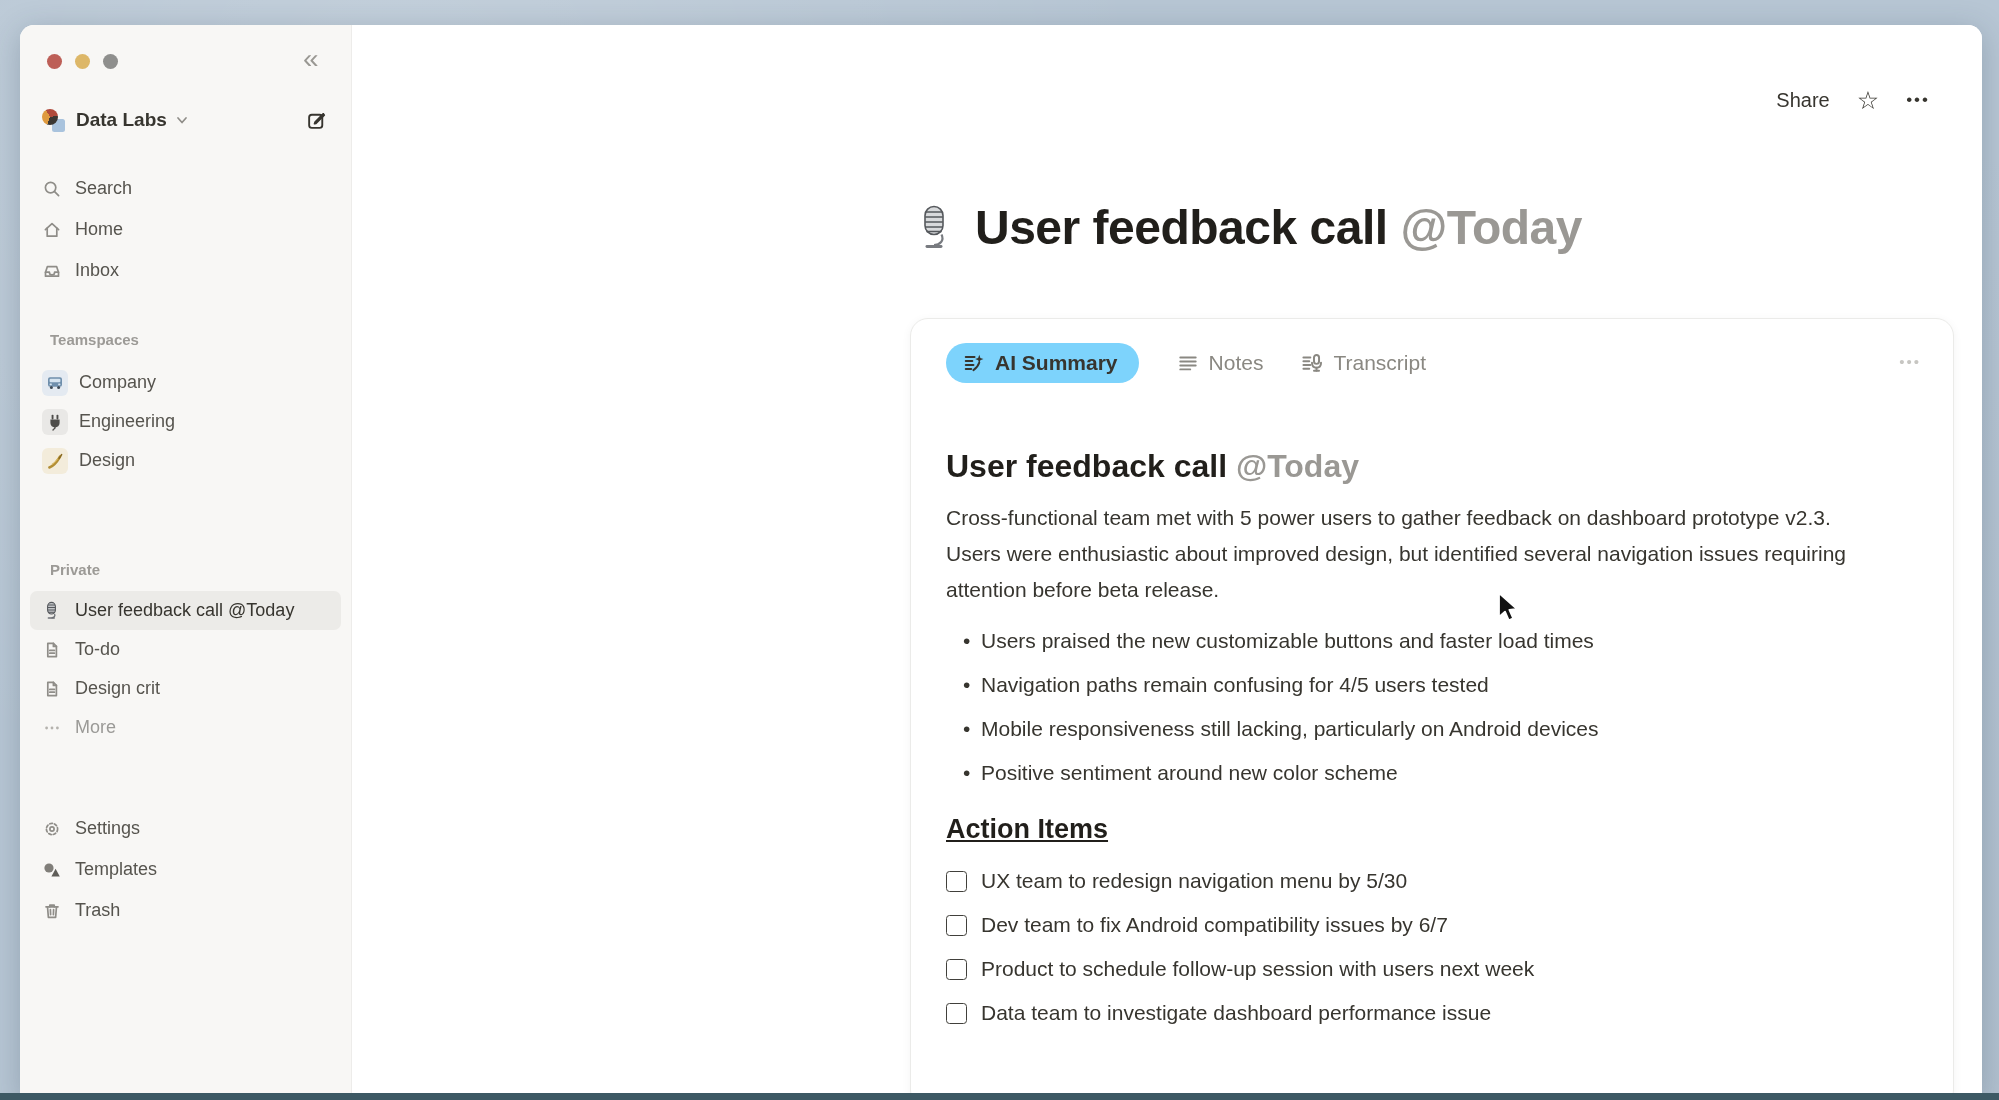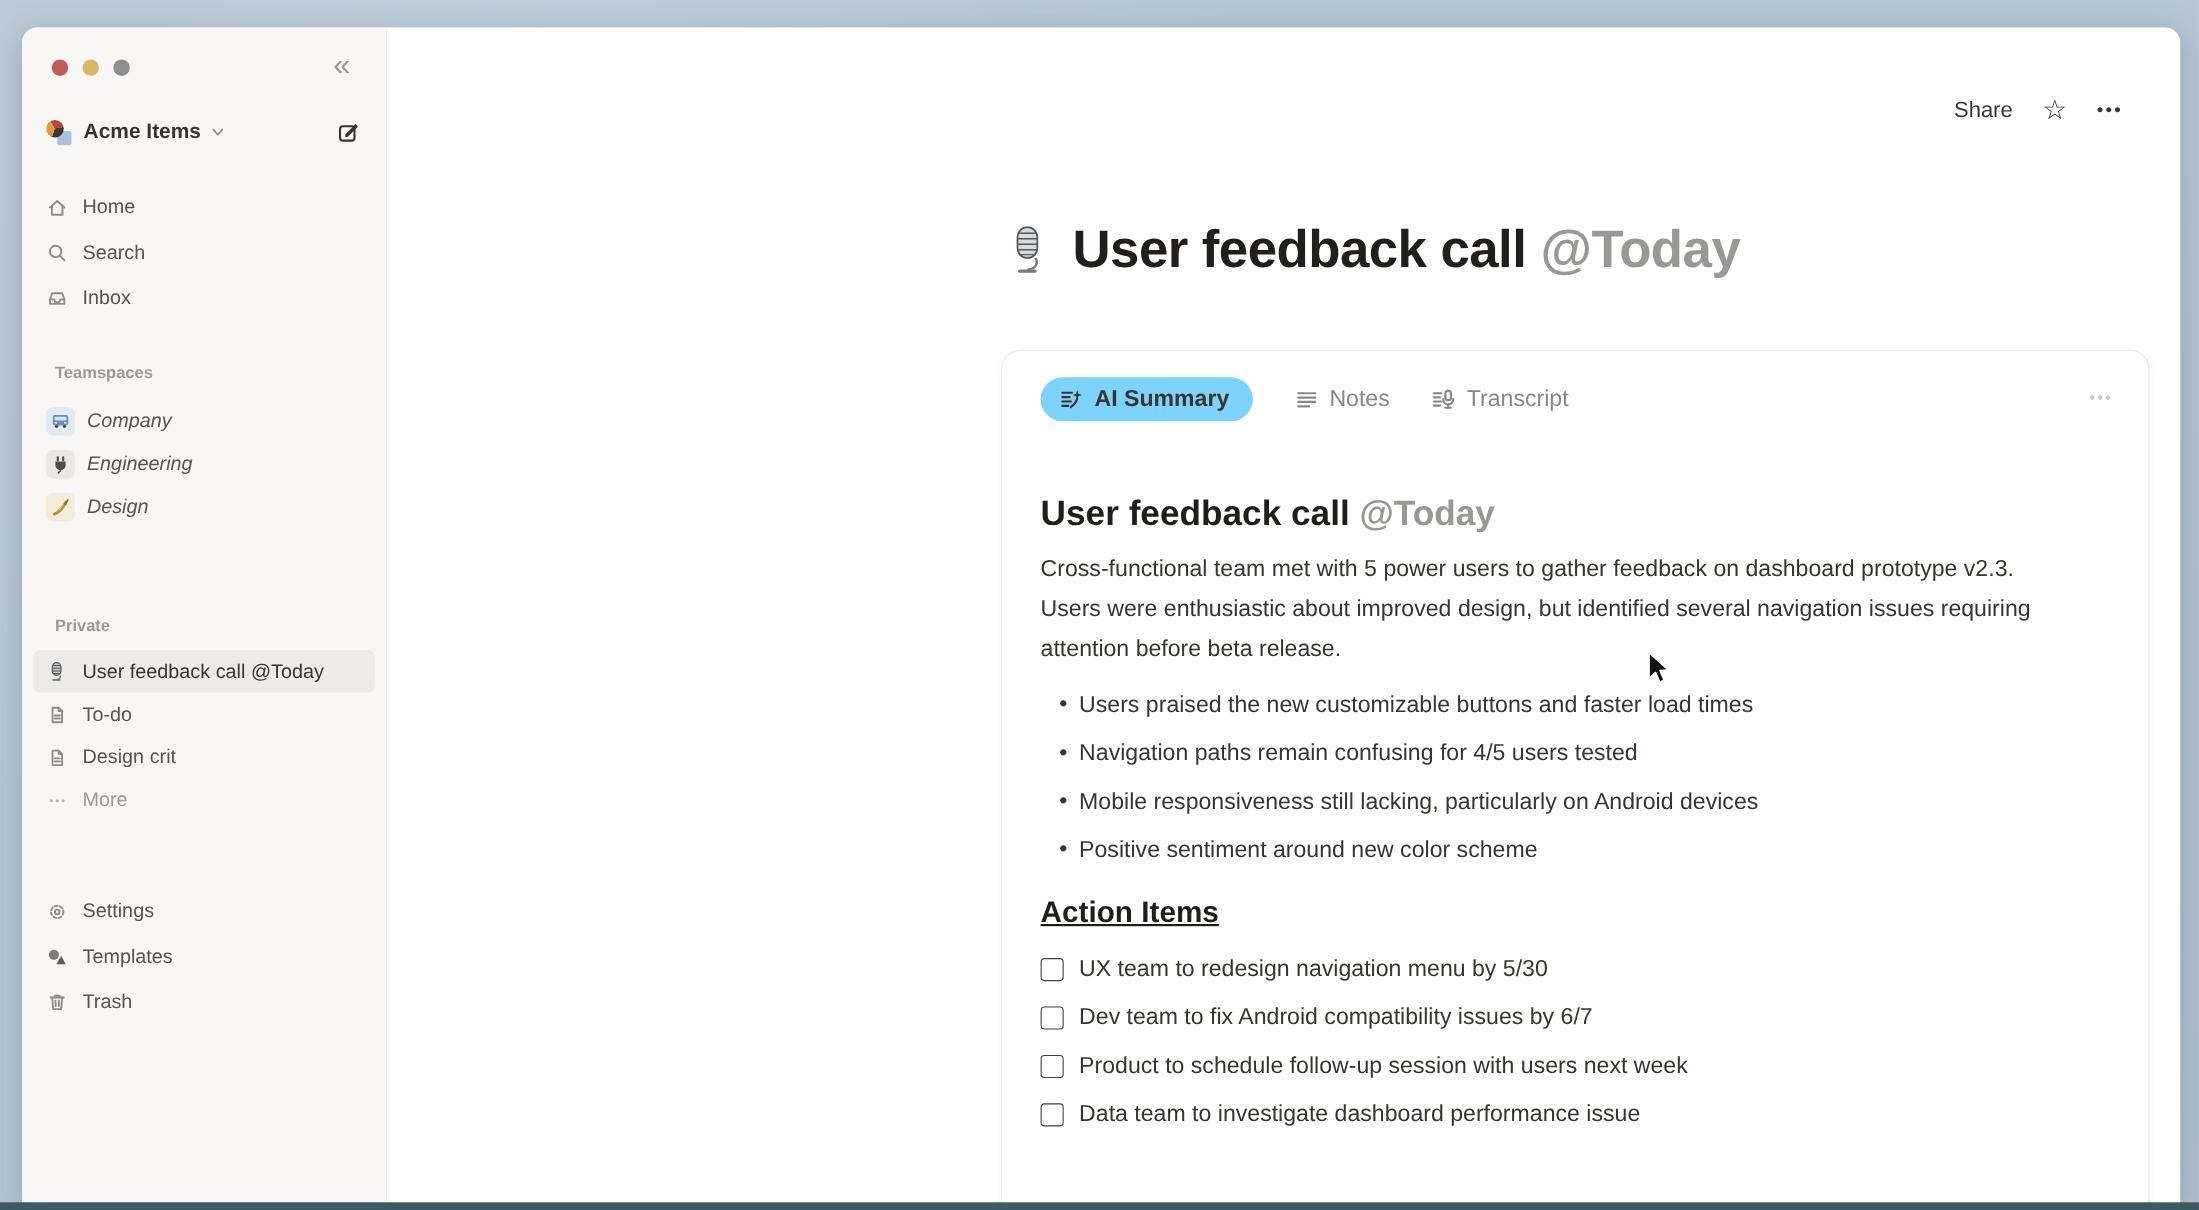--- a/index.html
+++ b/index.html
@@ -50,21 +50,21 @@
   .ws-compose { margin-left:auto; color:#55534e; display:flex; }
   .side-row {
     height:41px; display:flex; align-items:center; padding:0 12px;
     margin:0 10px; border-radius:7px; font-size:18px; font-weight:500; color:#56544e;
   }
   .side-row .icn { width:20px; height:20px; margin-right:13px; flex:none; display:flex; }
   .nav-block { position:absolute; left:0; right:0; top:143px; }
   .section-label { position:absolute; left:30px; font-size:15px; font-weight:600; color:#9c9a96; }
   .lbl-teamspaces { top:306px; }
   .lbl-private { top:536px; }
-  .ts-block { position:absolute; left:0; right:16px; top:338px;font-style:italic; }
+  .ts-block { position:absolute; left:0; right:16px; top:338px; }
   .ts-block .side-row, .pv-block .side-row { height:39px; }
   .emoji-box {
     width:26px; height:26px; border-radius:6px; margin-right:11px; flex:none;
     display:flex; align-items:center; justify-content:center;
   }
   .bg-blue { background:#e4eaf1; } .bg-gray { background:#e9e8e6; }
   .bg-tan { background:#f3ecdb; } .bg-orange { background:#f6e5ca; }
   .pv-block { position:absolute; left:0; right:0; top:566px; }
   .row-selected { background:#ecebe8; color:#37352f; font-weight:500; }
   .row-muted { color:#9b9a97; }
@@ -141,52 +141,52 @@
       <span class="tl-yellow"></span>
       <span class="tl-gray"></span>
     </div>
     <div class="collapse-btn">«</div>
 
     <div class="ws-row">
       <span class="ws-logo">
           <span class="sq"></span>
           <span class="ci"></span>
         </span>
-      <span class="ws-name">Acme Items</span>
+      <span class="ws-name">Data Labs</span>
       <span class="ws-chev">
         <svg class="line-icn" width="14" height="14" viewBox="0 0 14 14">
             <polyline points="3,5 7,9.5 11,5"></polyline>
           </svg>
       </span>
       <span class="ws-compose">
         <svg class="dark-icn" width="21" height="21" viewBox="0 0 20 20">
           <rect x="3" y="4.5" width="12.5" height="12.5" rx="2.5"></rect>
           <path d="M8.5 11.8 L16.4 3.8 M16.4 3.8 L17.3 4.8 L9.4 12.7 L8.2 13 Z"></path>
         </svg>
       </span>
     </div>
 
     <div class="nav-block">
       <div class="side-row">
         <span class="icn">
           <svg class="line-icn" width="20" height="20" viewBox="0 0 20 20">
+              <circle cx="8.6" cy="8.6" r="5.2"></circle>
+              <line x1="12.6" y1="12.6" x2="16.6" y2="16.6"></line>
+            </svg>
+        </span>
+        <span>Search</span>
+      </div>
+      <div class="side-row">
+        <span class="icn">
+          <svg class="line-icn" width="20" height="20" viewBox="0 0 20 20">
               <path d="M3.4 9.6 L10 3.7 L16.6 9.6"></path>
               <path d="M5.2 8 V16.2 H14.8 V8"></path>
             </svg>
         </span>
         <span>Home</span>
-      </div>
-      <div class="side-row">
-        <span class="icn">
-          <svg class="line-icn" width="20" height="20" viewBox="0 0 20 20">
-              <circle cx="8.6" cy="8.6" r="5.2"></circle>
-              <line x1="12.6" y1="12.6" x2="16.6" y2="16.6"></line>
-            </svg>
-        </span>
-        <span>Search</span>
       </div>
       <div class="side-row">
         <span class="icn">
           <svg class="line-icn" width="20" height="20" viewBox="0 0 20 20">
               <path d="M3.5 11.2 L5.4 5.6 H14.6 L16.5 11.2 V15.2 H3.5 Z"></path>
               <path d="M3.5 11.2 H7.4 C7.4 12.8 8.5 13.9 10 13.9 C11.5 13.9 12.6 12.8 12.6 11.2 H16.5"></path>
             </svg>
         </span>
         <span>Inbox</span>
       </div>

